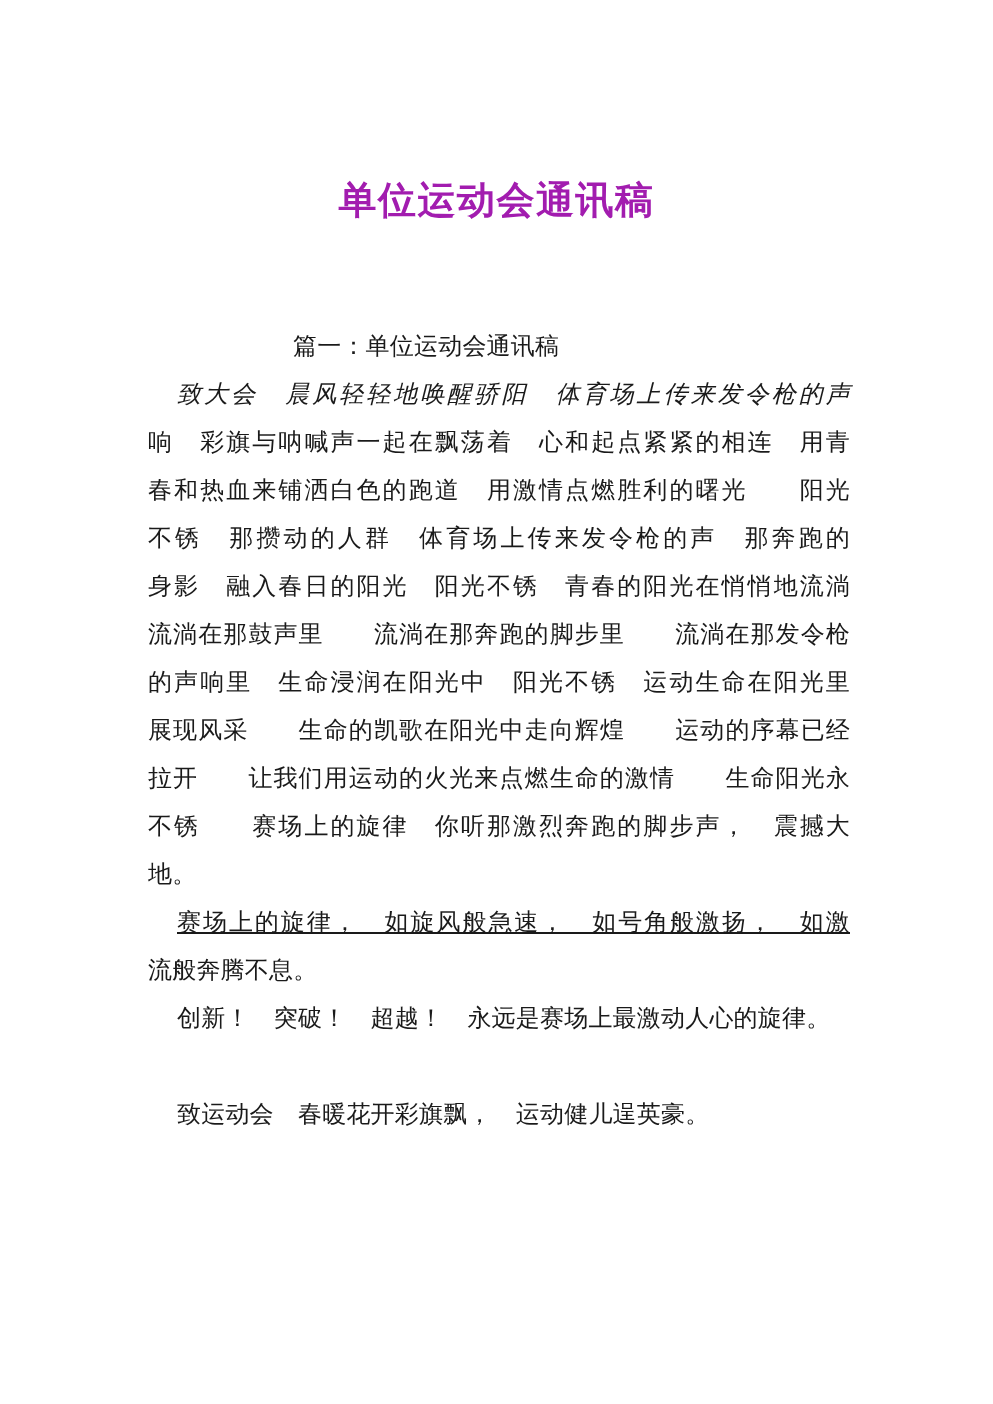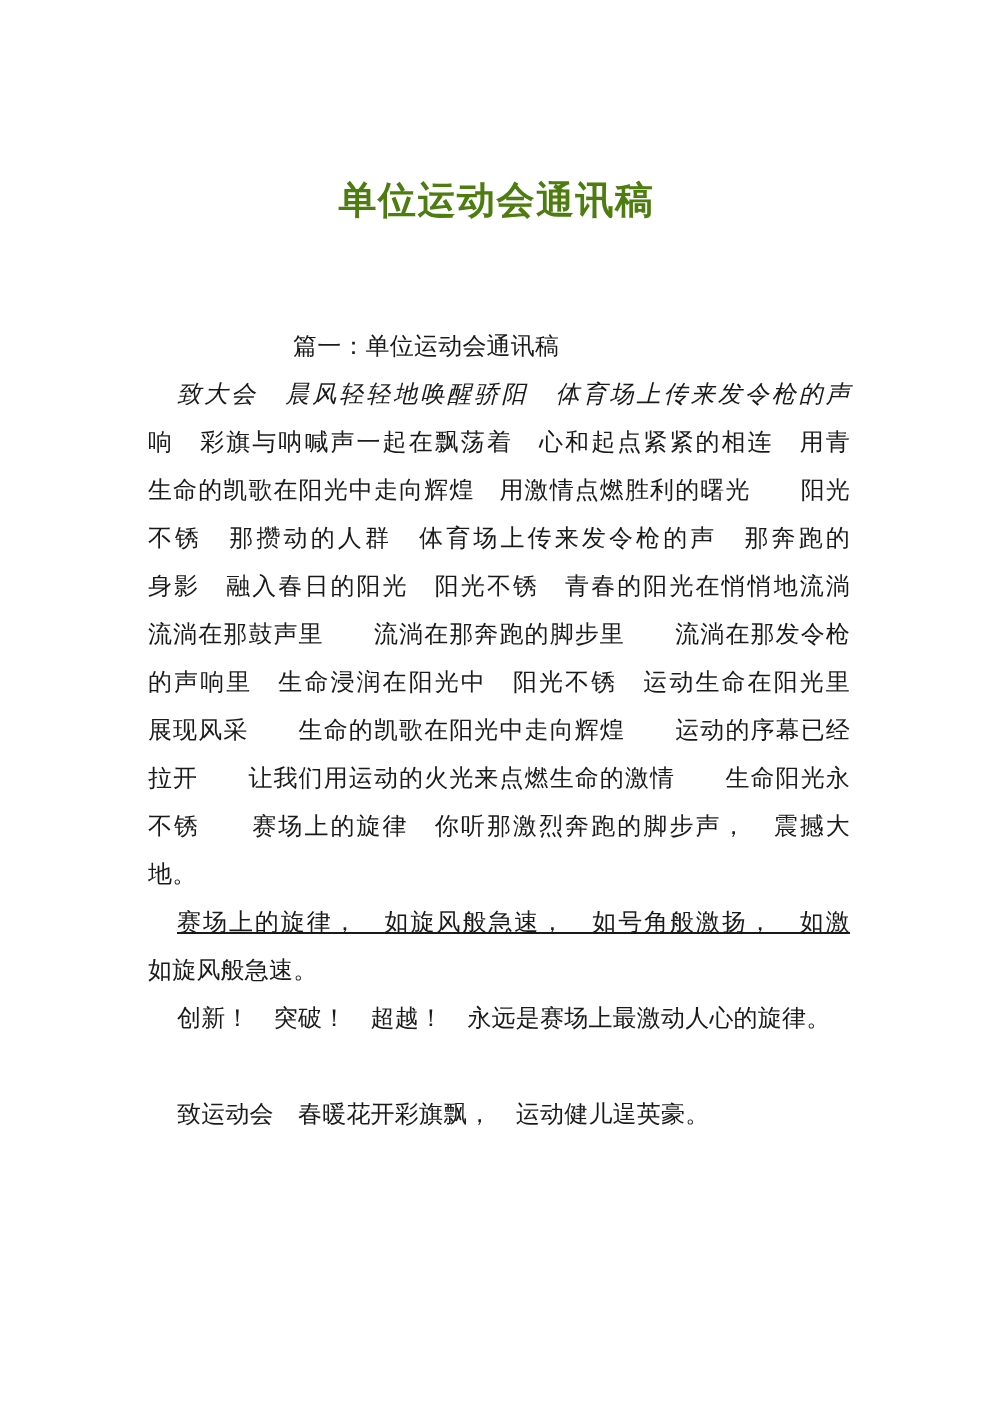--- a/index.html
+++ b/index.html
@@ -28,21 +28,21 @@
     position: absolute;
     left: 0;
     top: 176px;
     width: 993px;
     text-align: center;
     font-family: "DejaVu Serif", "Liberation Serif", serif;
     font-weight: bold;
     font-size: 38px;
     line-height: 48px;
     letter-spacing: 1.5px;
-    color: #4d7c0f;
+    color: #a21caf;
     white-space: nowrap;
   }
 
   .body-block {
     position: absolute;
     left: 148px;
     top: 322px;
     width: 702px;
   }
 
@@ -77,29 +77,29 @@
 
 <div class="page">
 
   <div class="doc-title">单位运动会通讯稿</div>
 
   <div class="body-block">
 
   <div class="doc-line" style="text-indent: 145px;">篇一：单位运动会通讯稿</div>
       <div class="doc-line justify" style="text-indent: 29px; font-style: italic;">致大会　晨风轻轻地唤醒骄阳　体育场上传来发令枪的声</div>
       <div class="doc-line justify">响　彩旗与呐喊声一起在飘荡着　心和起点紧紧的相连　用青</div>
-      <div class="doc-line justify">生命的凯歌在阳光中走向辉煌　用激情点燃胜利的曙光　　阳光</div>
+      <div class="doc-line justify">春和热血来铺洒白色的跑道　用激情点燃胜利的曙光　　阳光</div>
       <div class="doc-line justify">不锈　那攒动的人群　体育场上传来发令枪的声　那奔跑的</div>
       <div class="doc-line justify">身影　融入春日的阳光　阳光不锈　青春的阳光在悄悄地流淌</div>
       <div class="doc-line justify">流淌在那鼓声里　　流淌在那奔跑的脚步里　　流淌在那发令枪</div>
       <div class="doc-line justify">的声响里　生命浸润在阳光中　阳光不锈　运动生命在阳光里</div>
       <div class="doc-line justify">展现风采　　生命的凯歌在阳光中走向辉煌　　运动的序幕已经</div>
       <div class="doc-line justify">拉开　　让我们用运动的火光来点燃生命的激情　　生命阳光永</div>
       <div class="doc-line justify">不锈　　赛场上的旋律　你听那激烈奔跑的脚步声，　震撼大</div>
       <div class="doc-line">地。</div>
       <div class="doc-line justify" style="text-indent: 29px; text-decoration: underline;">赛场上的旋律，　如旋风般急速，　如号角般激扬，　如激</div>
-      <div class="doc-line">如旋风般急速。</div>
+      <div class="doc-line">流般奔腾不息。</div>
       <div class="doc-line indent">创新！　突破！　超越！　永远是赛场上最激动人心的旋律。</div>
       <div class="doc-line blank"></div>
       <div class="doc-line indent">致运动会　春暖花开彩旗飘，　运动健儿逞英豪。</div>
     </div>
 
 </div>
 
 </body></html>

